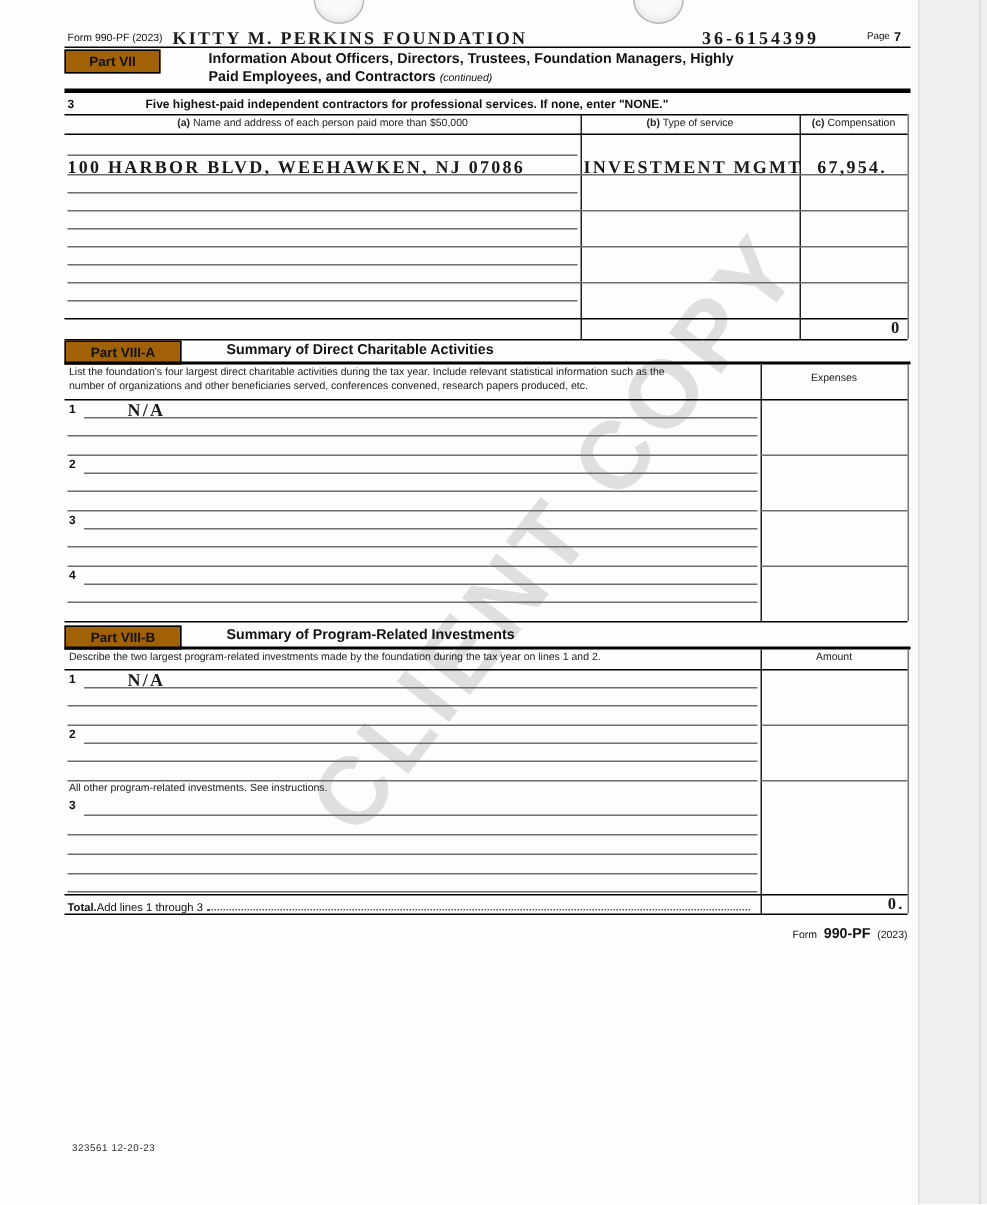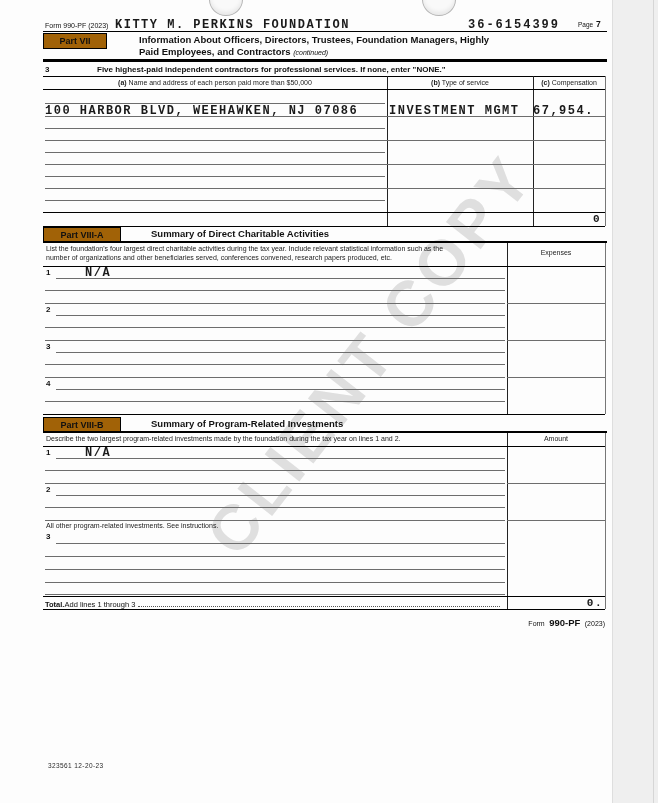--- a/index.html
+++ b/index.html
@@ -1,19 +1,19 @@
 <!DOCTYPE html>
 <html><head>
 <meta charset="utf-8">
 <style>
   html,body{margin:0;padding:0;background:#ffffff;}
   .page{position:relative;width:658px;height:803px;background:#fdfdfd;
         font-family:"Liberation Sans",sans-serif;color:#111;overflow:hidden;}
   .abs{position:absolute;}
-  .mono{font-family:Liberation Mono, monospace;font-weight:700;
+  .mono{font-family:Liberation Serif, serif;font-weight:700;
         letter-spacing:1.5px;font-size:12px;white-space:nowrap;color:#1a1a1a;}
   .hl{position:absolute;height:0;border-top:1px solid #6d6d6d;}      
   .hlb{position:absolute;height:0;border-top:1px solid #000;}        
   .hlt{position:absolute;height:0;border-top:1.5px solid #000;}      
   .thick{position:absolute;background:#000;}
   .vl{position:absolute;width:0;border-left:1px solid #222;}
   .partbox{position:absolute;border:1.5px solid #000;display:flex;align-items:center;
            justify-content:center;font-weight:bold;font-size:9px;background:#a16207;}
   .title{position:absolute;font-weight:bold;font-size:9.5px;white-space:nowrap;padding-left:24px;}
   .small7{position:absolute;font-size:7px;white-space:nowrap;color:#222;}
@@ -74,21 +74,21 @@
     <b>(b)</b><span> Type of service</span>
   </div>
   <div class="small7 z2" style="left:533px;top:79px;width:72px;text-align:center;">
     <b>(c)</b><span> Compensation</span>
   </div>
   <div class="hlb z2" style="left:43px;top:89px;width:562px;"></div>
 
   <div class="hl z2" style="left:45px;top:103px;width:340px;"></div>
   <div class="abs z2 mono" style="left:45px;top:104px;">100 HARBOR BLVD, WEEHAWKEN, NJ 07086</div>
   <div class="abs z2 mono" style="left:389px;top:104px;">INVESTMENT MGMT</div>
-  <div class="abs z2 mono" style="left:533px;top:104px;width:70px;text-align:left;">67,954.</div>
+  <div class="abs z2 mono" style="left:533px;top:104px;width:70px;text-align:center;">67,954.</div>
 
   <div class="hl z2" style="left:45px;top:116px;width:560px;"></div>
   <div class="hl z2" style="left:45px;top:128px;width:340px;"></div>
   <div class="hl z2" style="left:45px;top:140px;width:560px;"></div>
   <div class="hl z2" style="left:45px;top:152px;width:340px;"></div>
   <div class="hl z2" style="left:45px;top:164px;width:560px;"></div>
   <div class="hl z2" style="left:45px;top:176px;width:340px;"></div>
   <div class="hl z2" style="left:45px;top:188px;width:560px;"></div>
   <div class="hl z2" style="left:45px;top:200px;width:340px;"></div>
   <div class="hlb z2" style="left:43px;top:212px;width:562px;"></div>

